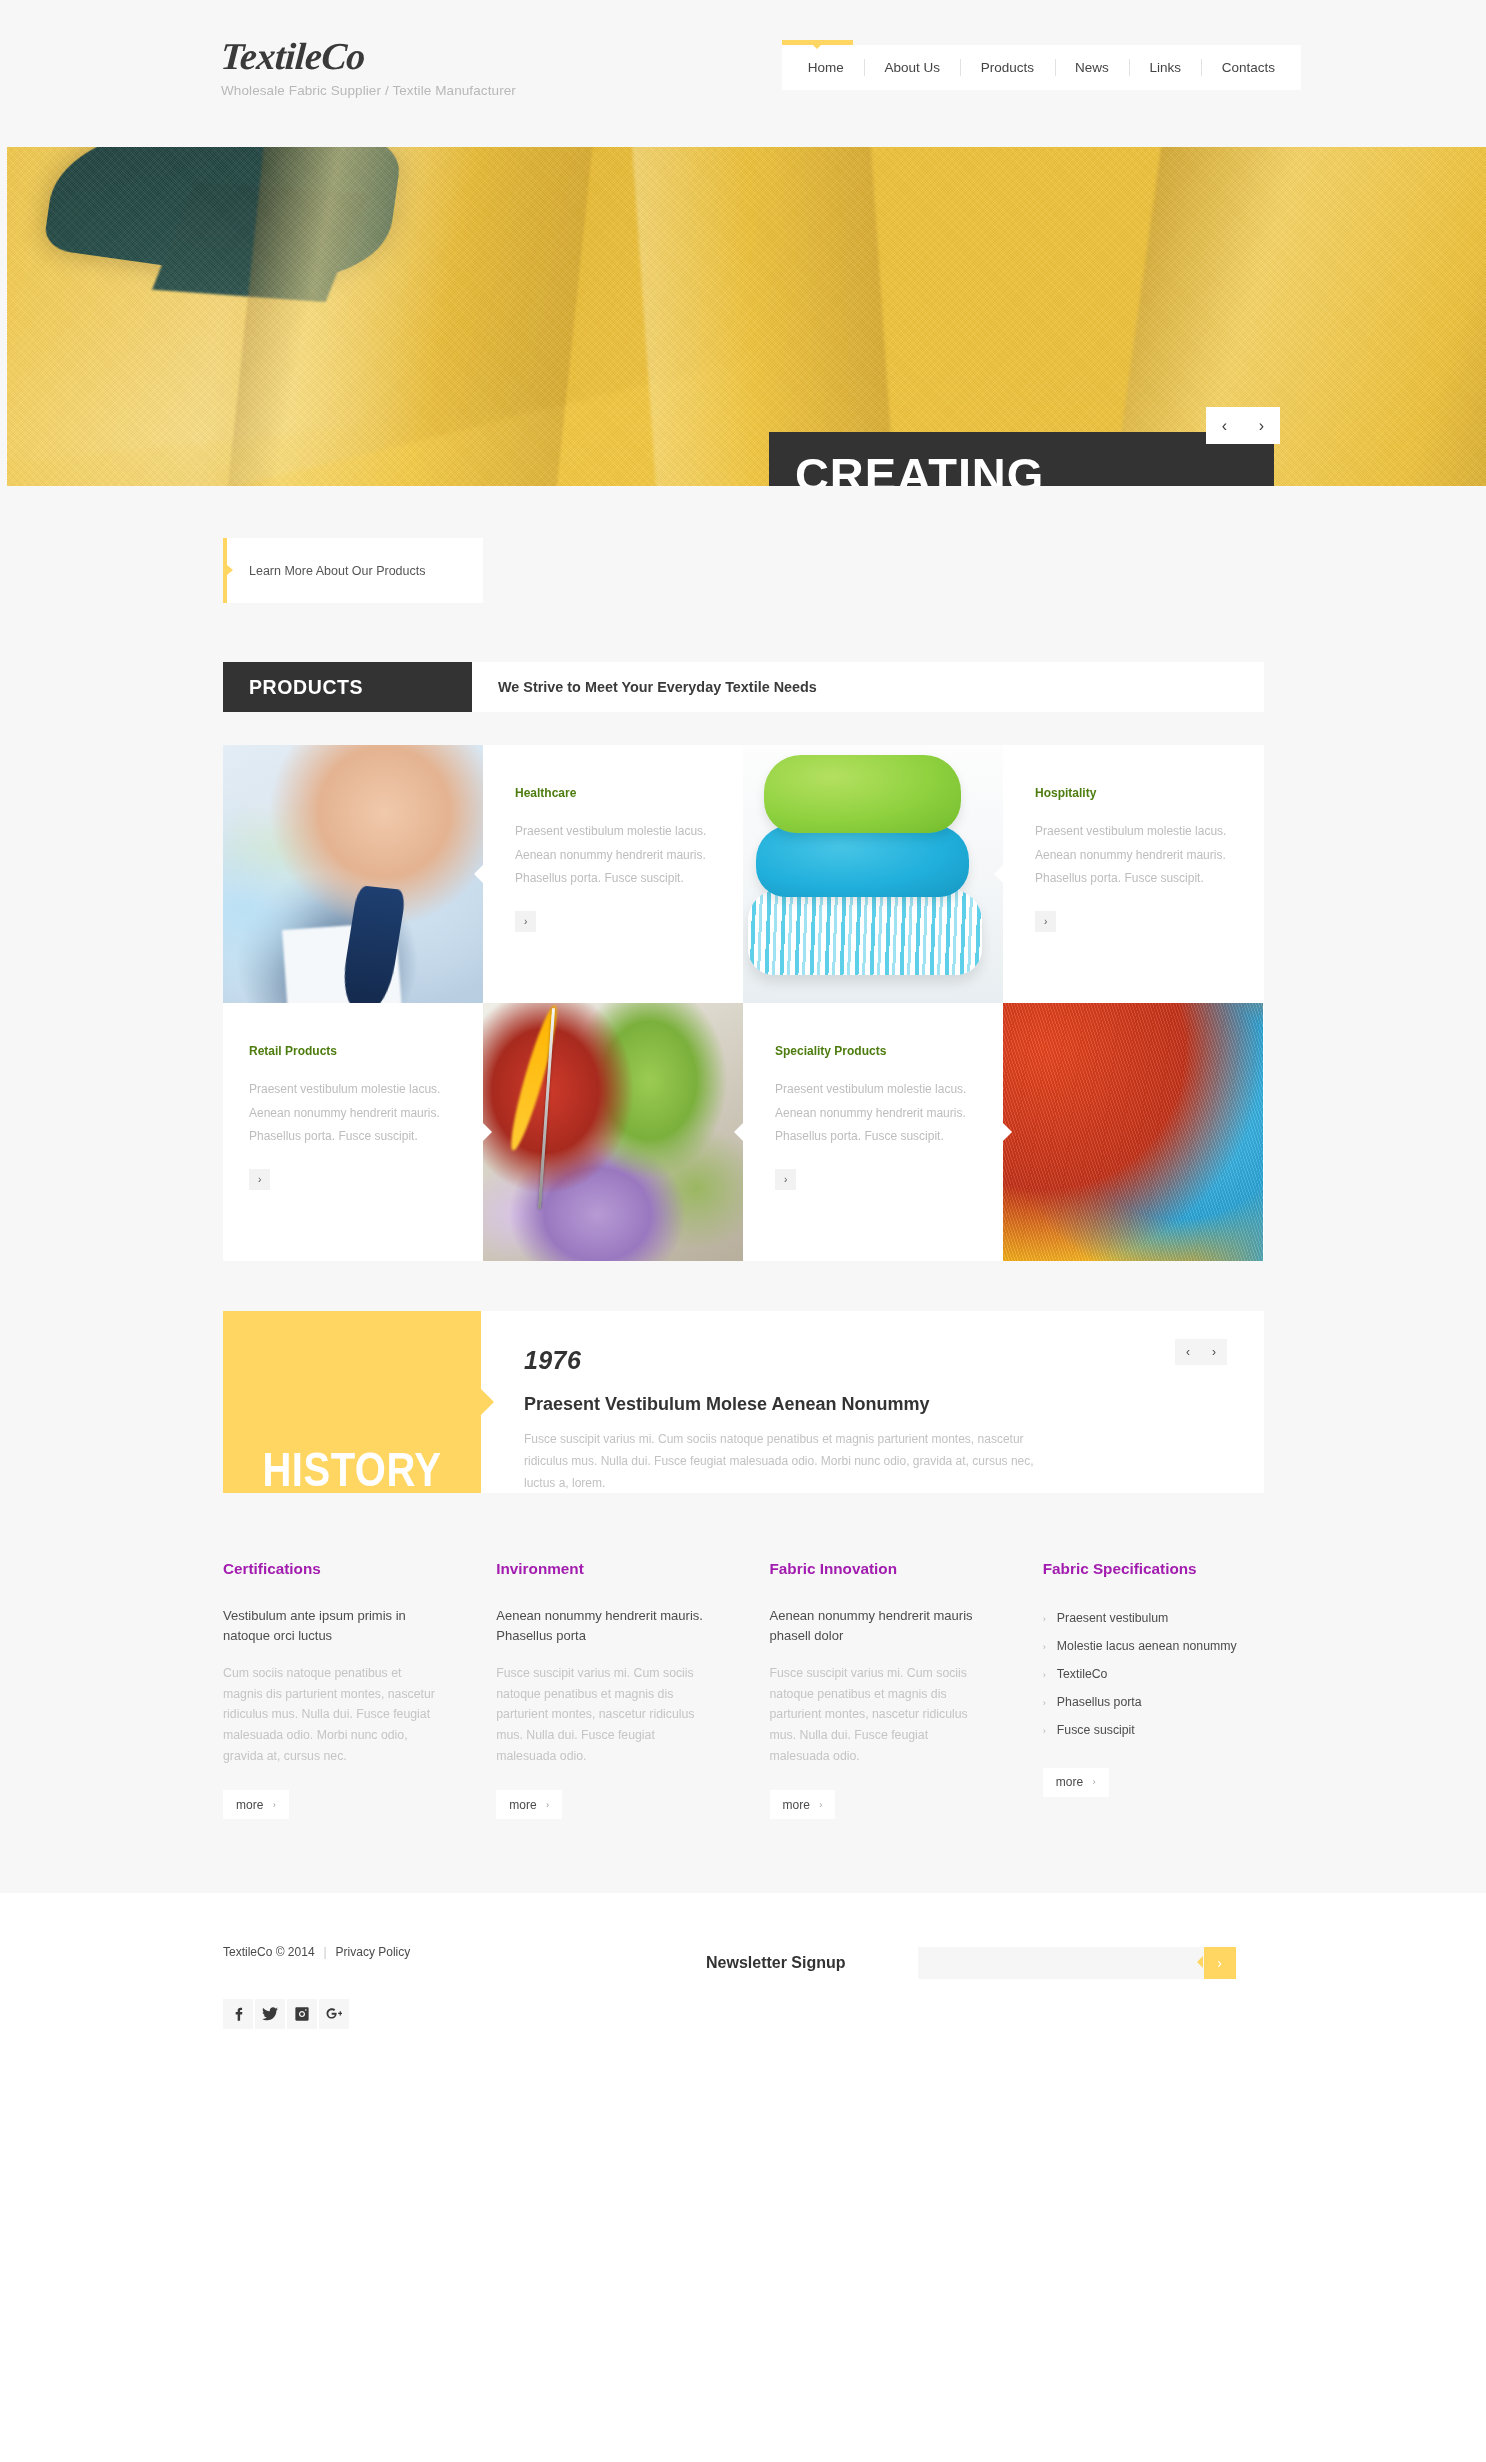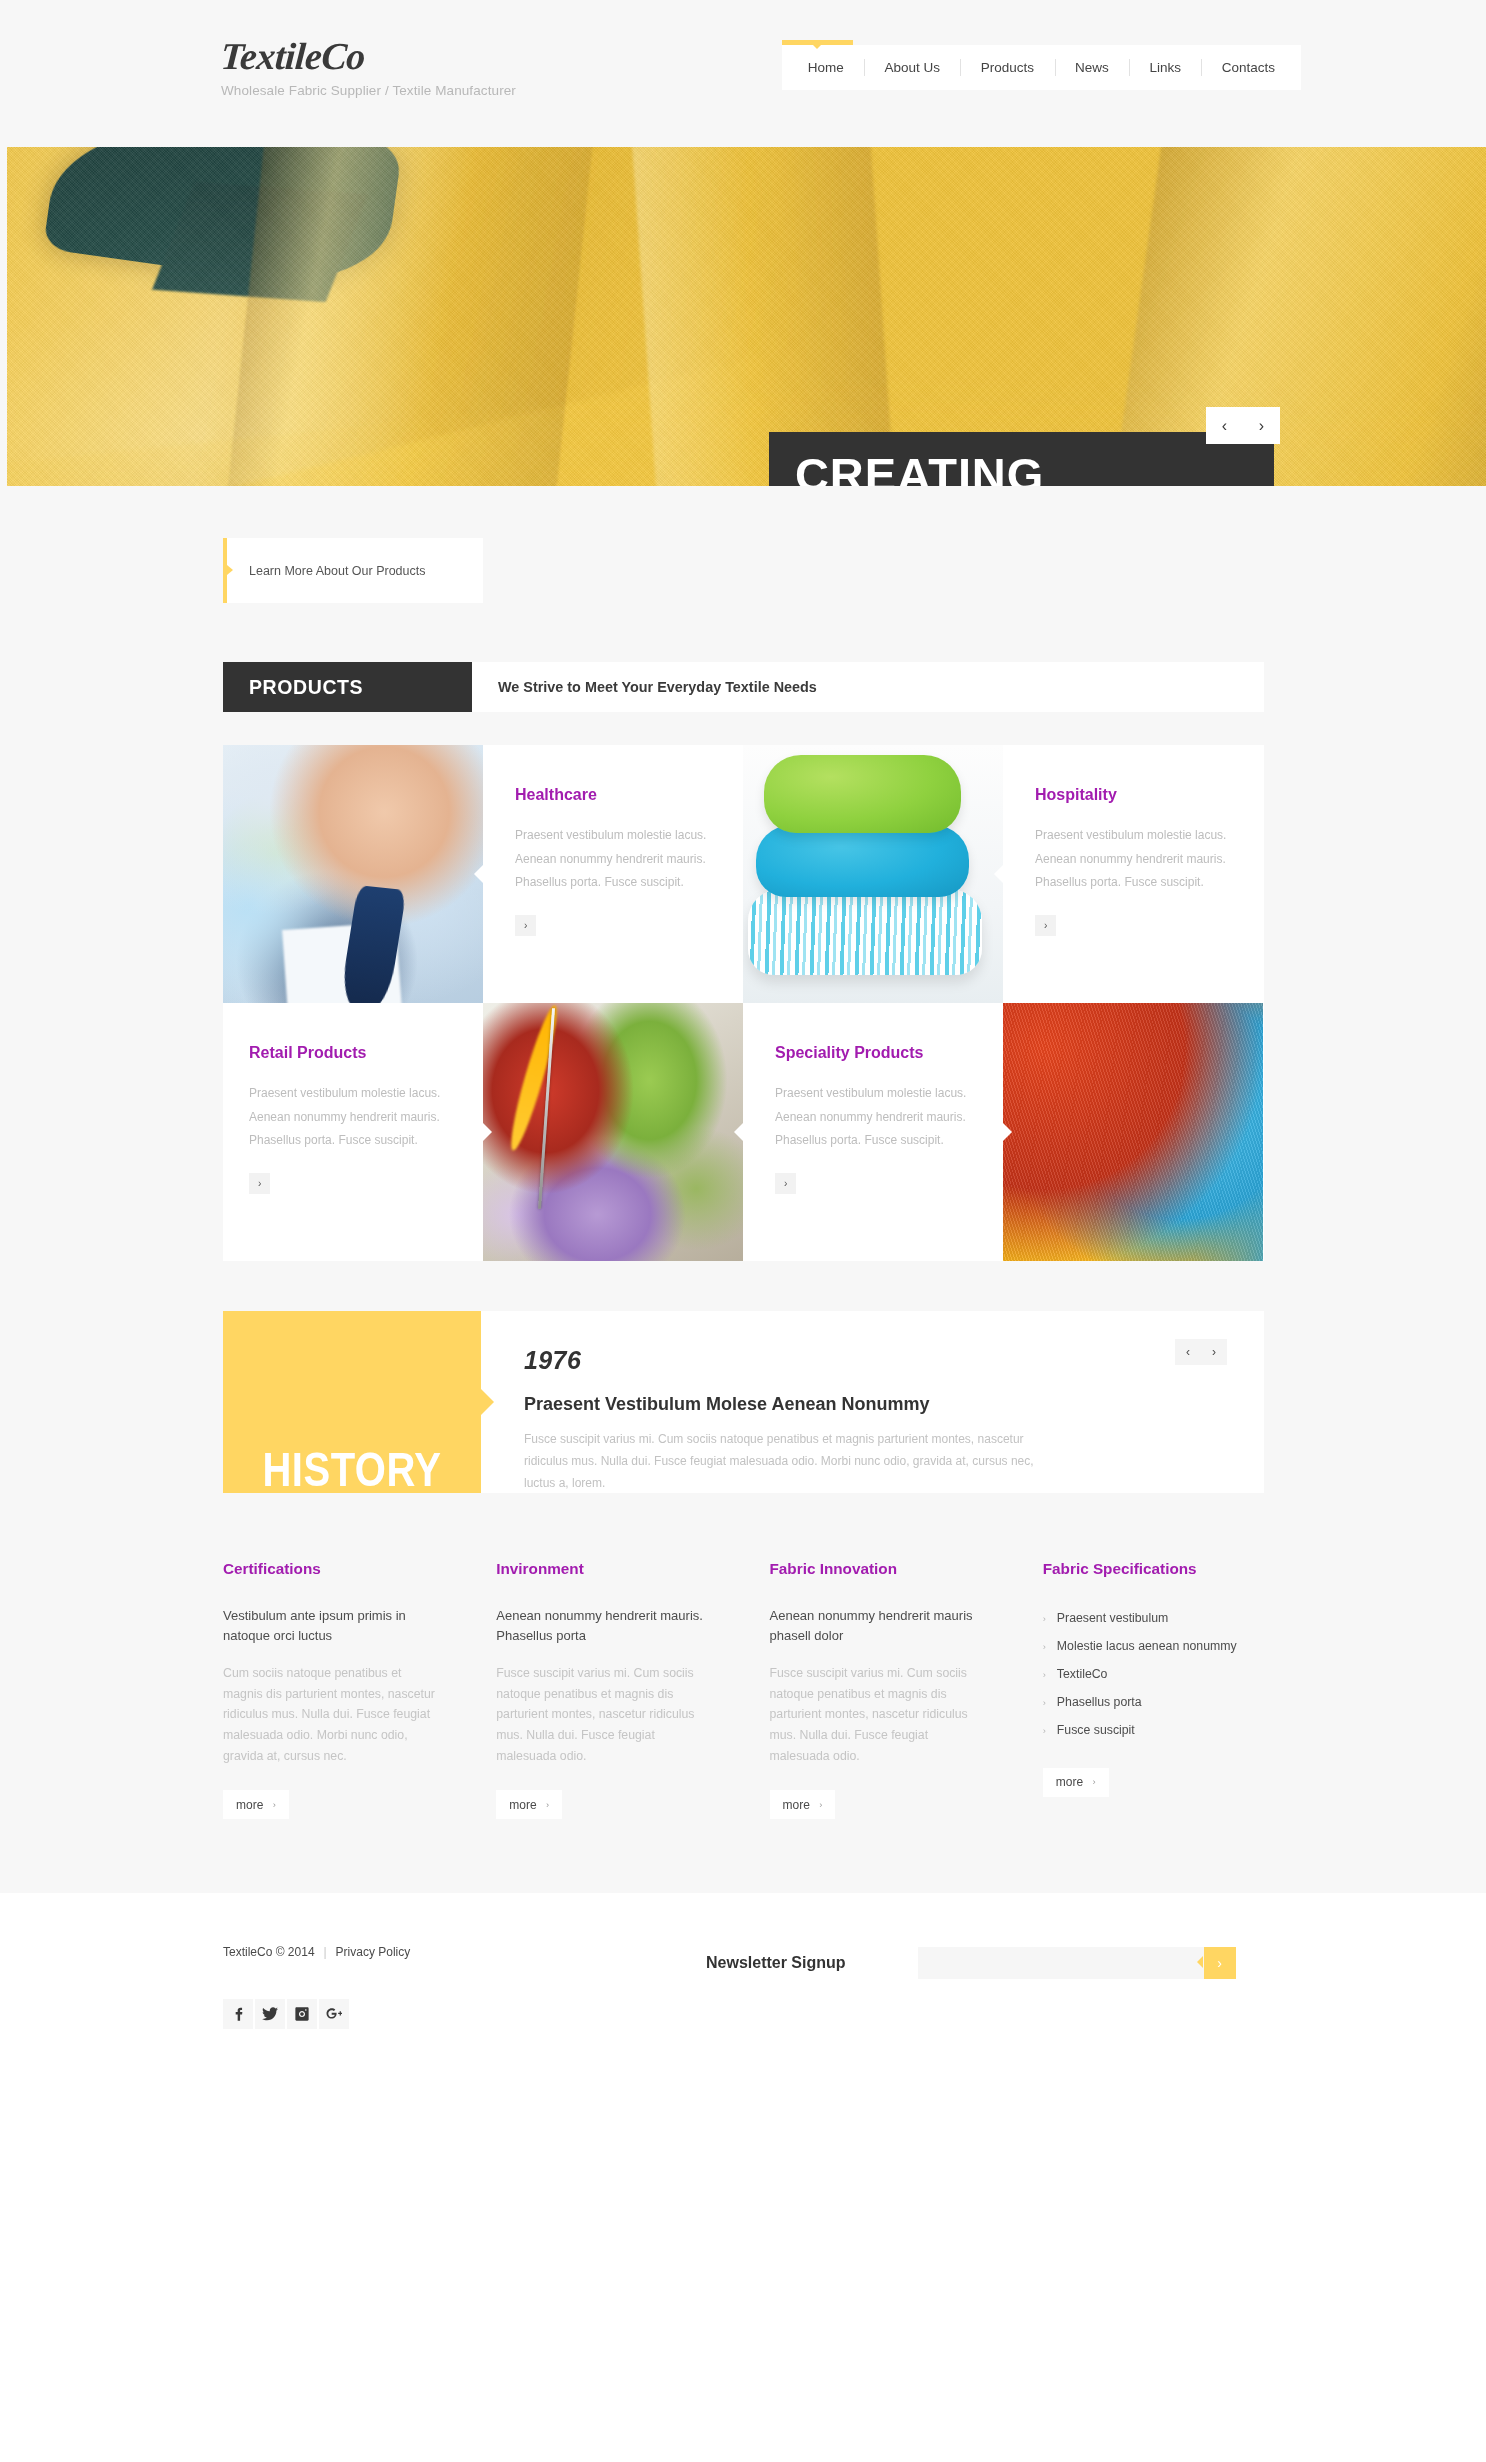--- a/index.html
+++ b/index.html
@@ -289,23 +289,23 @@
     grid-template-rows: 258px 258px;
     background:#ffffff;
   }
   .cell{ position:relative; overflow:hidden; }
   .cell.text{
     background:#ffffff;
     padding: 41px 32px 0 32px;
   }
   .cell.text.pad-left-sm{ padding-left: 26px; }
   .cell-title{
-    font-size: 16px;
+    font-size: 12px;
     font-weight:bold;
-    color:#a21caf;
+    color:#4d7c0f;
     margin-bottom: 20.4px;
   }
   .cell-desc{
     font-size: 12px;
     color:#bdbdbd;
     line-height: 1.95;
   }
   .cell-btn{
     margin-top: 20.4px;
     width: 21.4px; height: 21.4px;

